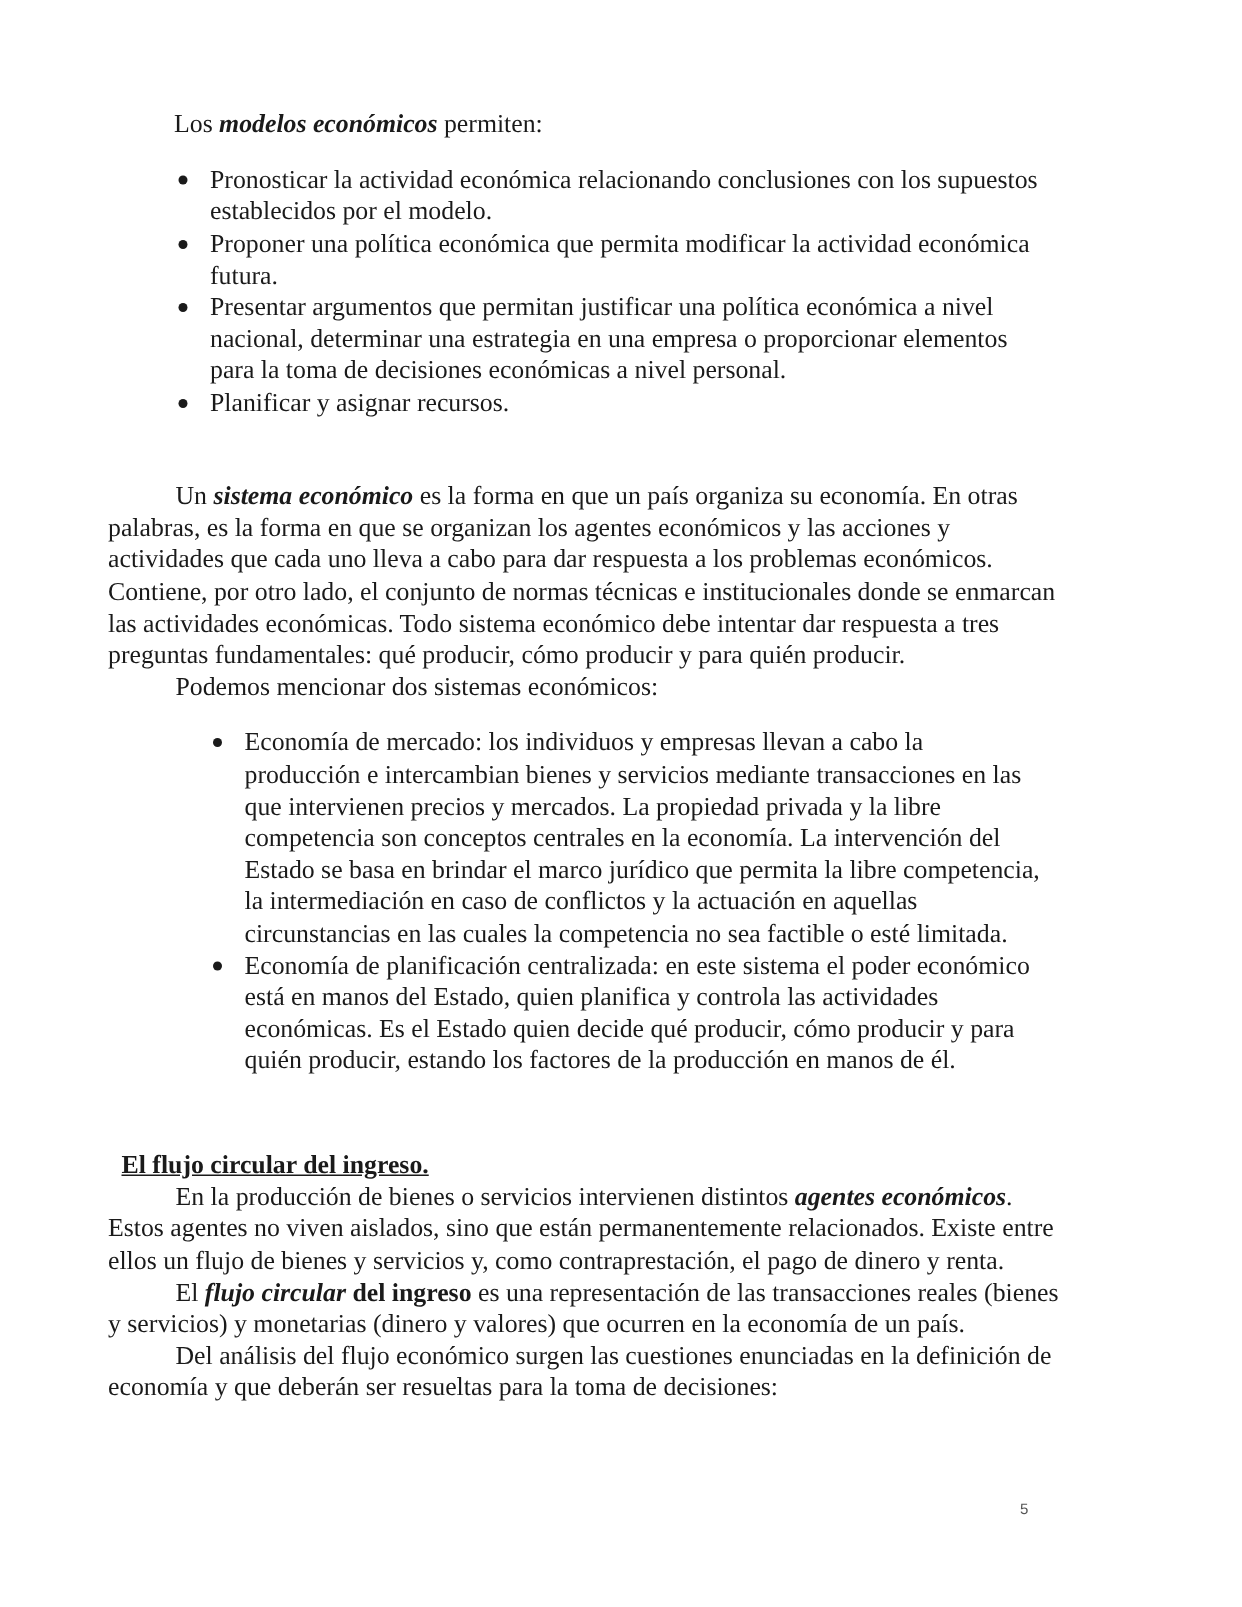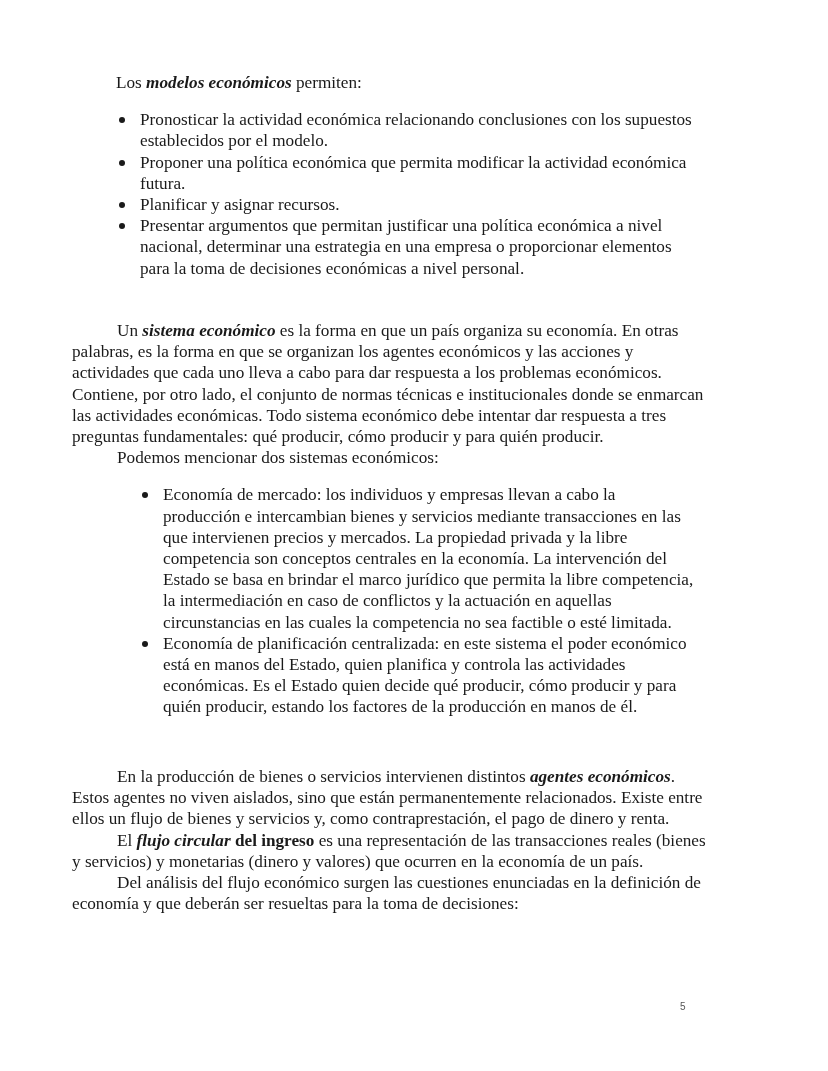--- a/index.html
+++ b/index.html
@@ -70,34 +70,35 @@
 </head>
 <body>
 
 <div class="page">
 
   <div class="block" style="top:72px;">
     <p style="margin-left:44px;"><span>Los </span><span class="bi">modelos económicos</span><span> permiten:</span></p>
     <ul class="list1">
       <li>Pronosticar la actividad económica relacionando conclusiones con los supuestos establecidos por el modelo.</li>
       <li>Proponer una política económica que permita modificar la actividad económica futura.</li>
+      <li>Presentar argumentos que permitan justificar una política económica a nivel nacional, determinar una estrategia en una empresa o proporcionar elementos para la toma de decisiones económicas a nivel personal.</li>
       <li>Planificar y asignar recursos.</li>
-      <li>Presentar argumentos que permitan justificar una política económica a nivel nacional, determinar una estrategia en una empresa o proporcionar elementos para la toma de decisiones económicas a nivel personal.</li>
     </ul>
   </div>
 
   <div class="block" style="top:320px;">
     <p class="indent"><span>Un </span><span class="bi">sistema económico</span><span> es la forma en que un país organiza su economía. En otras palabras, es la forma en que se organizan los agentes económicos y las acciones y actividades que cada uno lleva a cabo para dar respuesta a los problemas económicos. Contiene, por otro lado, el conjunto de normas técnicas e institucionales donde se enmarcan las actividades económicas. Todo sistema económico debe intentar dar respuesta a tres preguntas fundamentales: qué producir, cómo producir y para quién producir.</span></p>
     <p class="indent">Podemos mencionar dos sistemas económicos:</p>
     <ul class="list2">
       <li>Economía de mercado: los individuos y empresas llevan a cabo la producción e intercambian bienes y servicios mediante transacciones en las que intervienen precios y mercados.  La propiedad privada y la libre competencia son conceptos centrales en la economía. La intervención del Estado se basa en brindar el marco jurídico que permita la libre competencia, la intermediación en caso de conflictos y la actuación en aquellas circunstancias en las cuales la competencia no sea factible o esté limitada.</li>
       <li>Economía de planificación centralizada: en este sistema el poder económico está en manos del Estado, quien planifica y controla las actividades económicas. Es el Estado quien decide qué producir, cómo producir y para quién producir, estando los factores de la producción en manos de él.</li>
     </ul>
   </div>
 
   <div class="block" style="top:766px;">
+    <p class="heading">El flujo circular del ingreso.</p>
     <p class="indent"><span>En la producción de bienes o servicios intervienen distintos </span><span class="bi">agentes económicos</span><span>. Estos agentes no viven aislados, sino que están permanentemente relacionados. Existe entre ellos un flujo de bienes y servicios y, como contraprestación, el pago de dinero y renta.</span></p>
     <p class="indent"><span>El </span><span class="bi">flujo circular</span><span class="b"> del ingreso</span><span> es una representación de las transacciones reales (bienes y servicios) y monetarias (dinero y valores) que ocurren en la economía de un país.</span></p>
     <p class="indent">Del análisis del flujo económico surgen las cuestiones enunciadas en la definición de economía y que deberán ser resueltas para la toma de decisiones:</p>
   </div>
 
   <div class="page-number">5</div>
 </div>
 
 </body></html>

